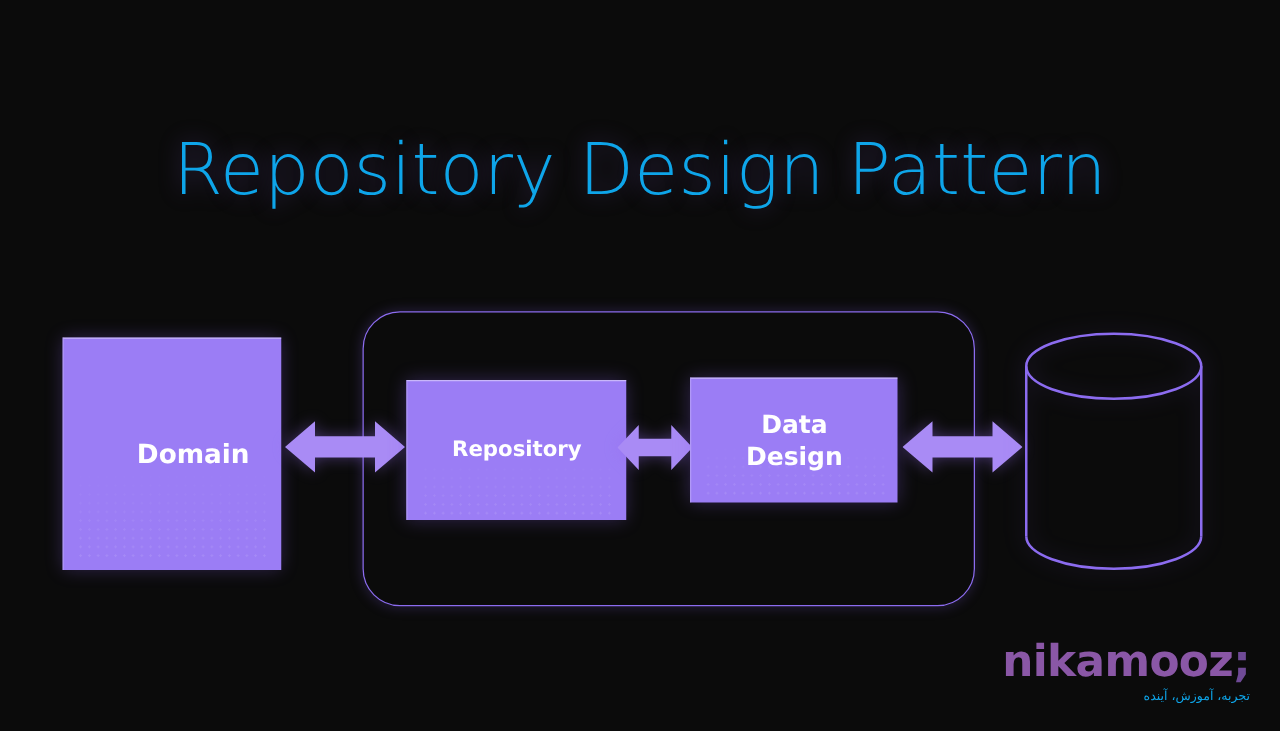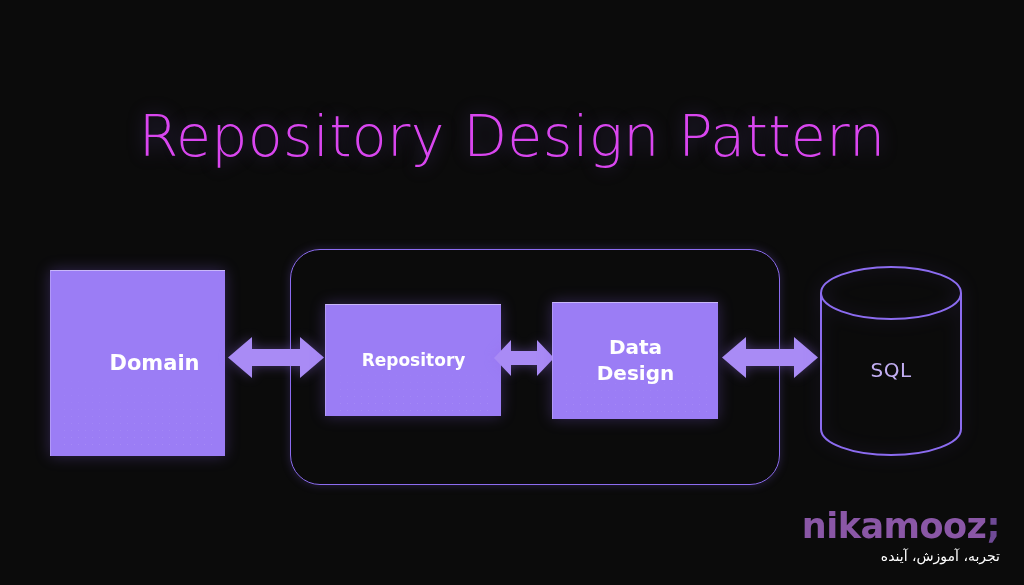--- a/index.html
+++ b/index.html
@@ -20,21 +20,21 @@
   
   #title {
     position:absolute;
     left:0; top:103px;
     width:1024px;
     text-align:center;
     font-family:"DejaVu Sans", sans-serif;
     font-size:57px;
     font-weight:300;
     letter-spacing:0.3px;
-    color:#d946ef;
+    color:#0ea5e9;
     text-shadow:0 0 18px rgba(150,110,240,0.35);
     white-space:nowrap;
   }
 
   
   .node-box {
     position:absolute;
     background:#9b7df5;
     display:flex;
     align-items:center;
@@ -59,21 +59,21 @@
     background-size:7px 7px;
     opacity:0.30;
     pointer-events:none;
     -webkit-mask-image:linear-gradient(to top, rgba(0,0,0,0.9), rgba(0,0,0,0));
             mask-image:linear-gradient(to top, rgba(0,0,0,0.9), rgba(0,0,0,0));
   }
   .node-box > span { position:relative; z-index:2; }
 
   #box-domain      { left:50px;  top:270px; width:175px; height:186px; font-size:21px;padding-left:33px; }
   #box-repository  { left:325px; top:304px; width:176px; height:112px; font-size:17px; }
-  #box-datasource  { left:552px; top:302px; width:166px; height:117px; font-size:20px; }
+  #box-datasource  { left:552px; top:302px; width:166px; height:100px; font-size:20px; }
 
   
   #group-container {
     position:absolute;
     left:290px; top:249px;
     width:490px; height:236px;
     border:1.4px solid #8c6cf0;
     border-radius:30px;
     box-shadow:0 0 10px rgba(130,95,235,0.25);
   }
@@ -117,22 +117,22 @@
     font-family:"DejaVu Sans", sans-serif;
     font-size:35px;
     font-weight:bold;
     letter-spacing:-0.5px;
     color:#8a57a6;
   }
   #logo-word .semi { color:#6f4a96; }
   #logo-tagline {
     margin-top:5px;
     font-family:"DejaVu Sans", sans-serif;
-    font-size:14px;
-    color:#ffffff;
+    font-size:10px;
+    color:#0ea5e9;
     direction:rtl;
     letter-spacing:1px;
   }
 </style>
 </head>
 <body>
 
 <div id="slide">
 
   <div id="title">Repository Design Pattern</div>
@@ -173,20 +173,19 @@
   </div>
 
   <div id="sql-cylinder">
     <svg width="146" height="194" viewBox="0 0 146 194" xmlns="http://www.w3.org/2000/svg">
       <ellipse cx="73" cy="29" rx="70" ry="26" fill="none" stroke="#8c6cf0" stroke-width="2"></ellipse>
       <path d="M3 29 L3 165" fill="none" stroke="#8c6cf0" stroke-width="2"></path>
       <path d="M143 29 L143 165" fill="none" stroke="#8c6cf0" stroke-width="2"></path>
       <path d="M3 165 A70 26 0 0 0 143 165" fill="none" stroke="#8c6cf0" stroke-width="2"></path>
     </svg>
   </div>
-  <div id="sql-label">SQL</div>
 
   <div id="logo">
     <div id="logo-word"><span>nikamooz</span><span class="semi">;</span></div>
     <div id="logo-tagline">تجربه، آموزش، آینده</div>
   </div>
 
 </div>
 
 </body></html>

